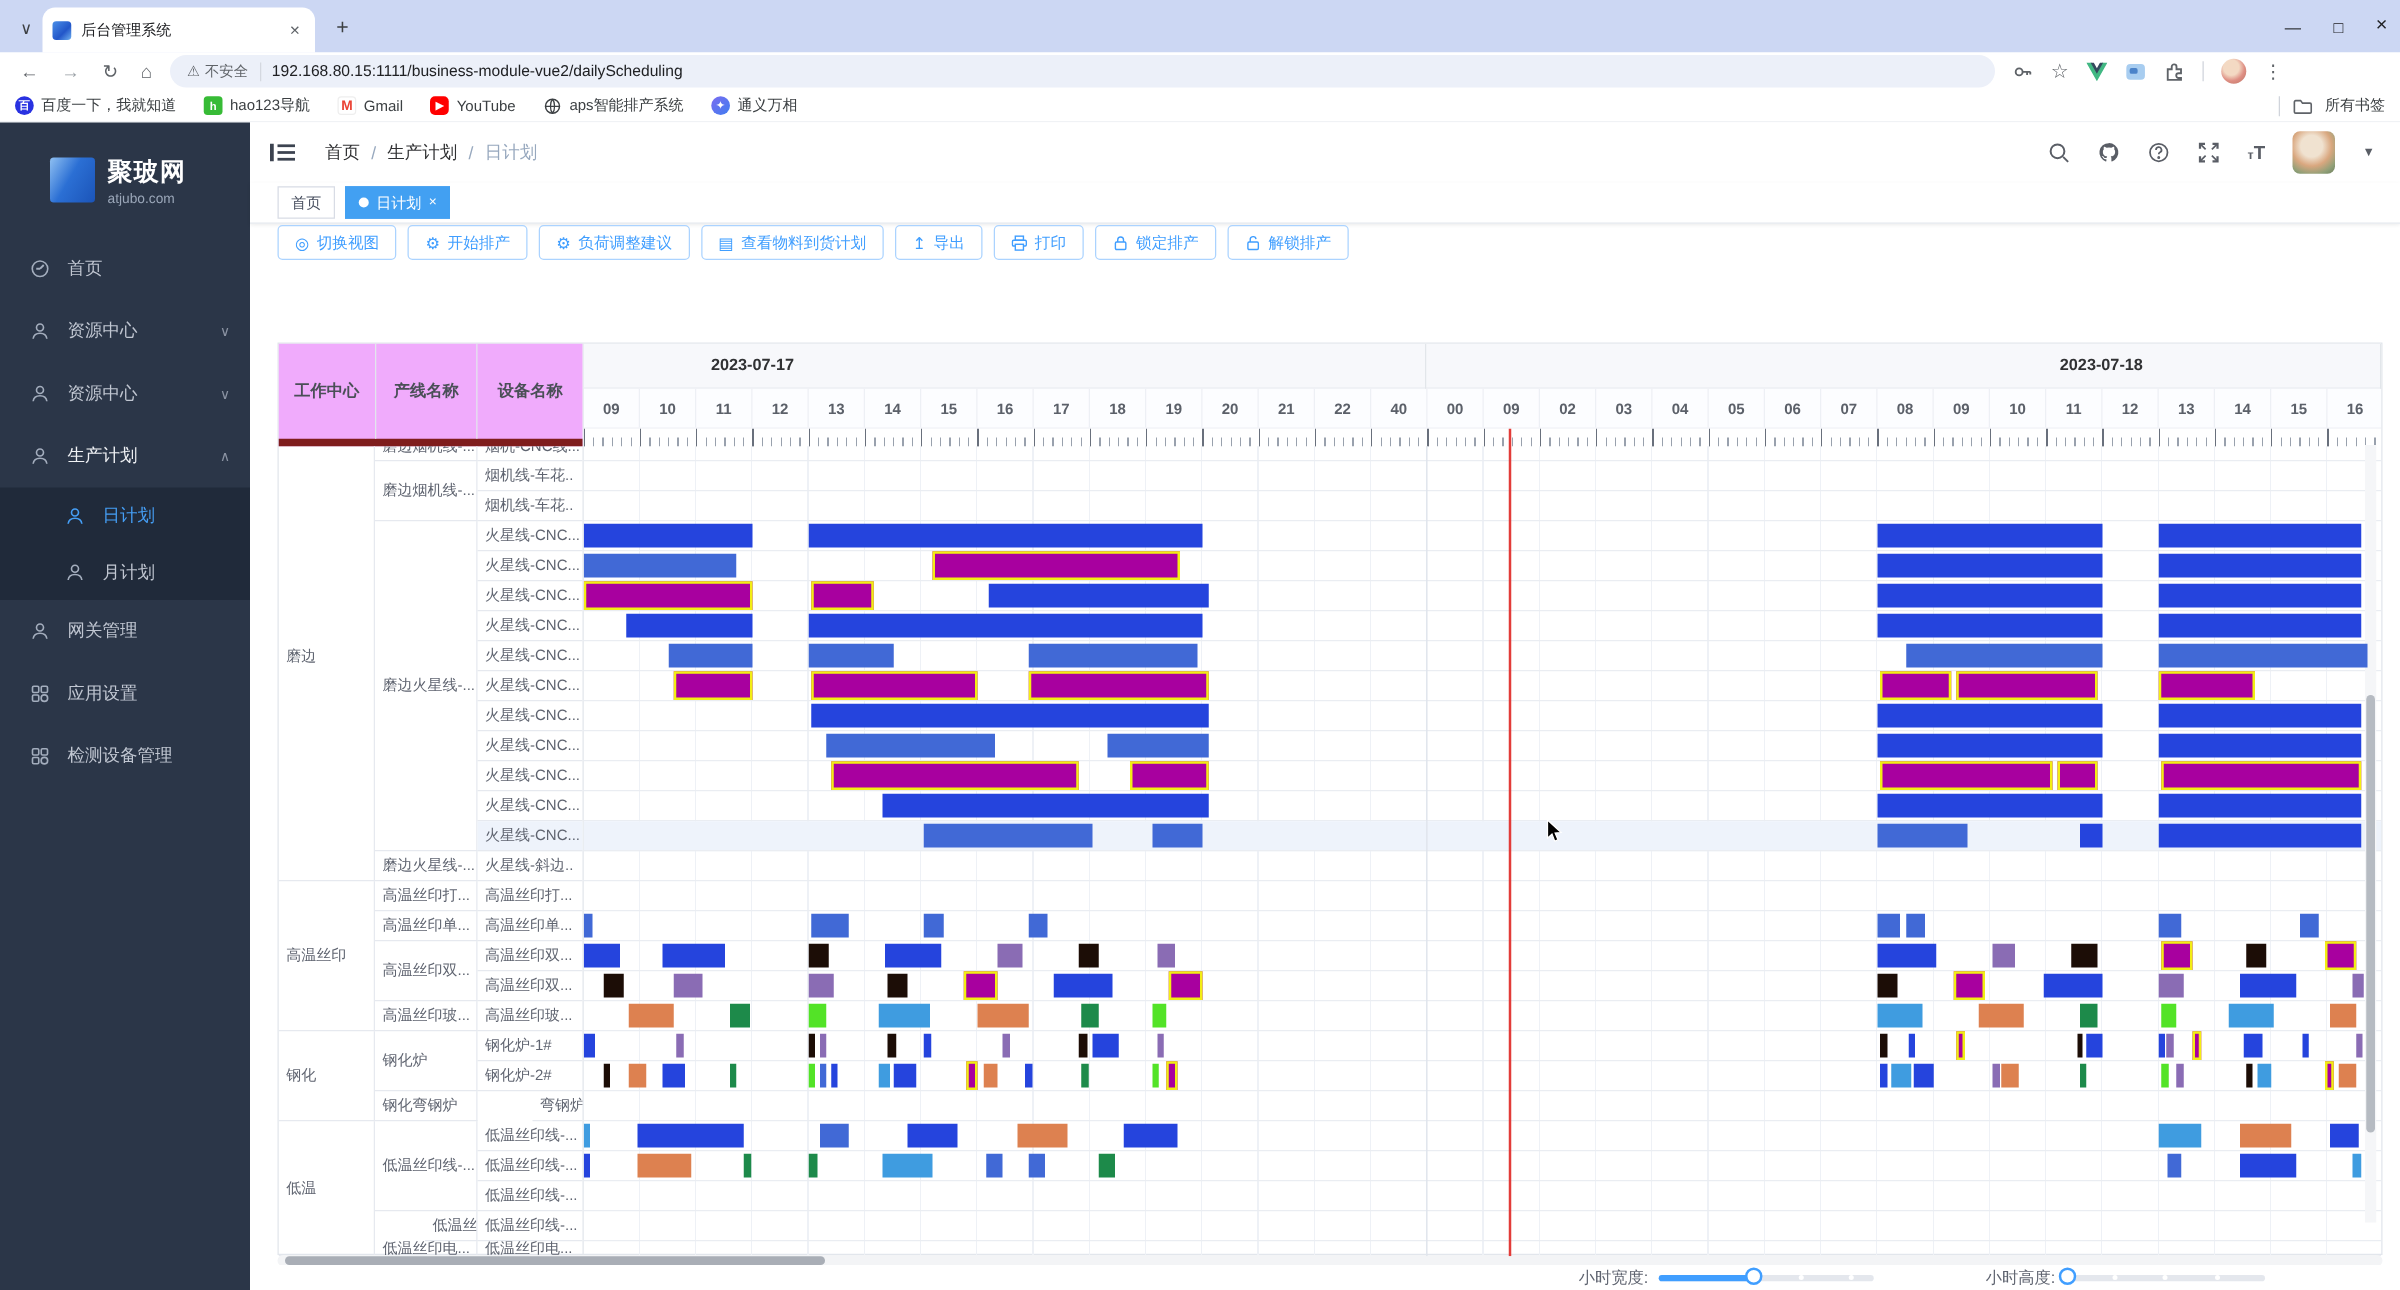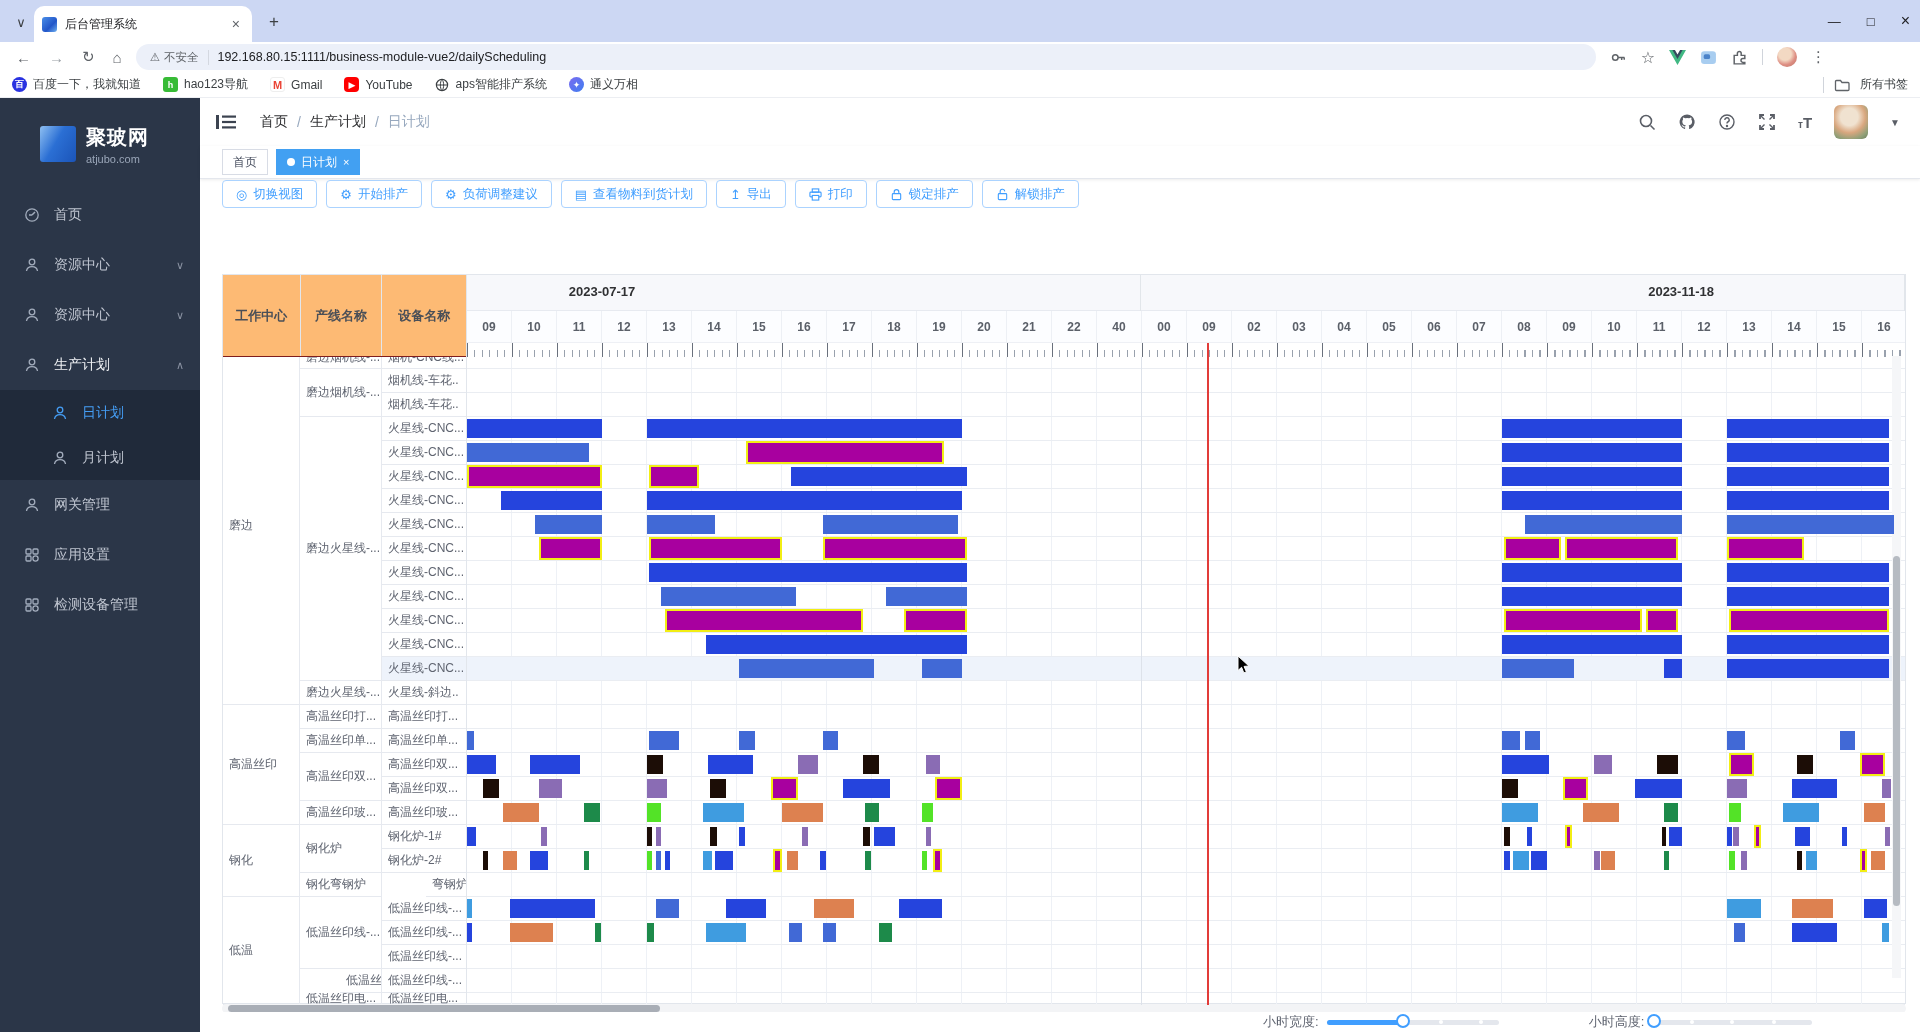--- a/index.html
+++ b/index.html
@@ -63,21 +63,21 @@
 
   
   .toolbar { position:absolute; left:22px; top:82px; display:flex; gap:9px; }
   .tbtn { height:28px; border:1px solid #abd3ff; border-radius:4px; background:#fff; color:#409eff; font-size:12.5px; display:flex; align-items:center; padding:0 13px; gap:6px; white-space:nowrap; }
   .tbtn .ig { font-size:13px; }
   .tbtn svg { width:13px; height:13px; }
 
   
   .gantt { position:absolute; left:22px; top:176px; width:1684px; height:730px; border:1px solid #e2e6ec; display:flex; }
   .ltable { width:244px; height:730px; flex:none; border-right:1px solid #e2e6ec; }
-  .lhead { display:flex; height:82px; background:#fdba74; border-bottom:1px solid #7f1d1d; }
+  .lhead { display:flex; height:82px; background:#f0abfc; border-bottom:6px solid #7f1d1d; }
   .lhead > div { display:flex; align-items:center; justify-content:center; font-weight:bold; font-size:13px; color:#4a4f57; border-right:1px solid #e2e6ec; }
   .lhead > div:last-child { border-right:none; }
   .col-wc { width:78px; } .col-line { width:82px; } .col-dev { width:84px; }
   .lbody { display:flex; height:648px; }
   .lcol { display:flex; flex-direction:column; }
   .lcol .cell { border-bottom:1px solid #e6e9ef; border-right:1px solid #e6e9ef; font-size:12px; color:#5f6470; display:flex; align-items:center; padding-left:6px; overflow:hidden; white-space:nowrap; }
   .lcol.devcol .cell { border-right:none; }
   .cell.hl { background:#eef3fb; }
   .cell.cliptop span { margin-top:-10px; }
 
@@ -588,21 +588,21 @@
               </div>
             </div>
         </div>
       </div>
       <div class="timeline">
         <div class="daterow">
           <div class="dayblock" style="width:675px;">
               <span class="dlabel" style="left:135px;">2023-07-17</span>
             </div>
           <div class="dayblock" style="width:765px;">
-              <span class="dlabel" style="left:540px;">2023-11-18</span>
+              <span class="dlabel" style="left:540px;">2023-07-18</span>
             </div>
         </div>
         <div class="hourrow">
             <div class="hcell">09</div>
             <div class="hcell">10</div>
             <div class="hcell">11</div>
             <div class="hcell">12</div>
             <div class="hcell">13</div>
             <div class="hcell">14</div>
             <div class="hcell">15</div>

